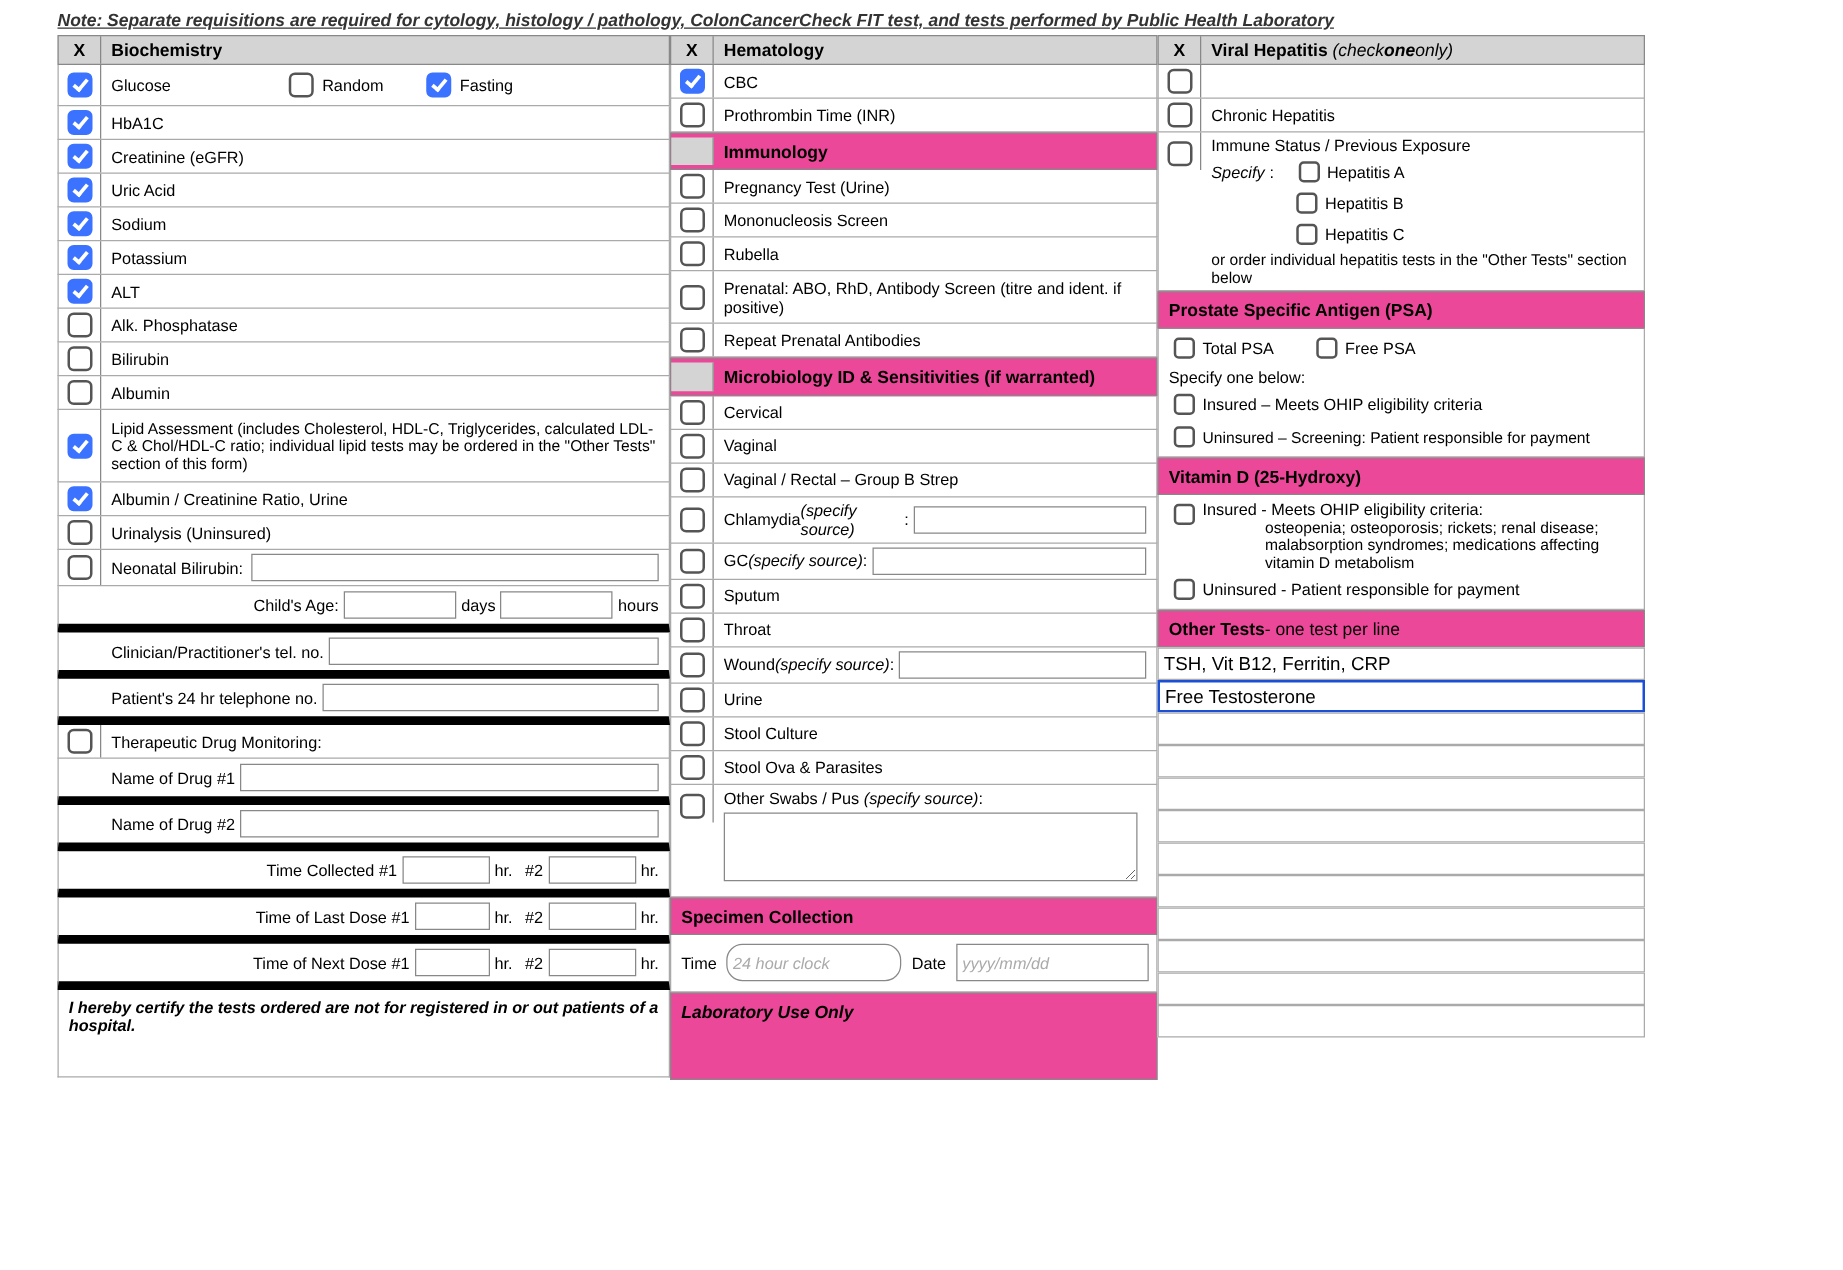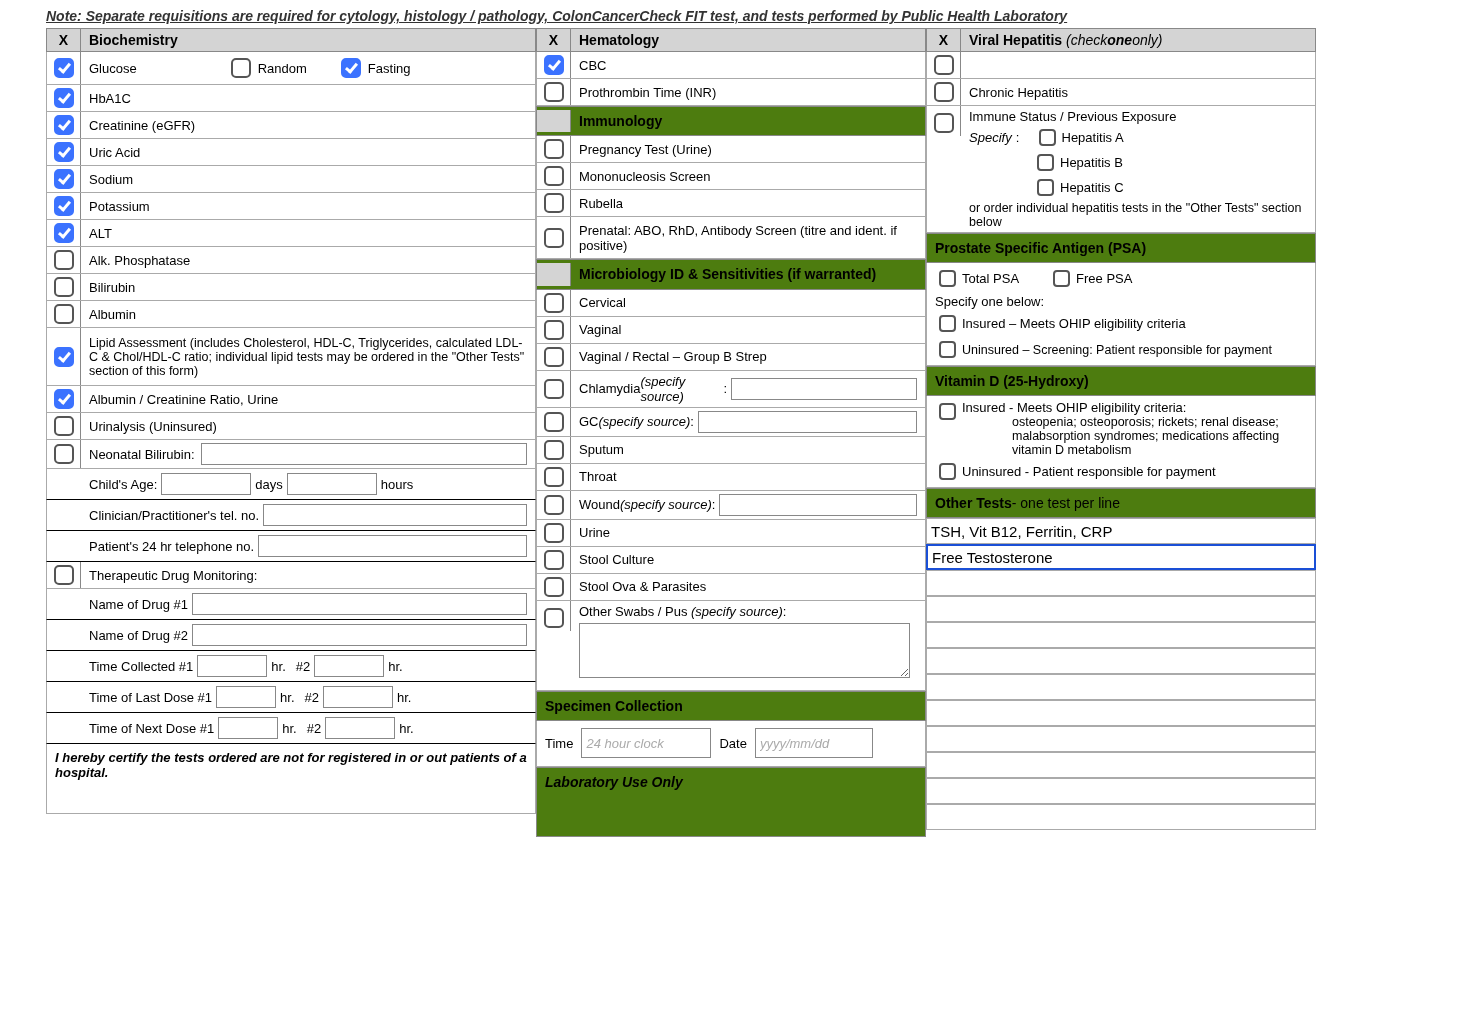--- a/index.html
+++ b/index.html
@@ -33,21 +33,21 @@
   .col3 { width: 390px; }
   .hdr {
     display: flex;
     background: #d4d4d4;
     border: 1px solid #888;
     font-weight: bold;
     font-size: 14px;
   }
   .subhdr {
     display: flex;
-    background: #4d7c0f;
+    background: #ec4899;
     border: 1px solid #888;
     font-weight: bold;
     font-size: 14px;
     padding: 3px 0;
   }
   .xcell {
     width: 34px;
     display: flex;
     align-items: center;
     justify-content: center;
@@ -63,21 +63,22 @@
     display: flex;
     min-height: 27px;
     border-left: 1px solid #aaa;
     border-right: 1px solid #aaa;
     border-bottom: 1px solid #aaa;
   }
   .norow {
     border-left: 1px solid #aaa;
     border-right: 1px solid #aaa;
     padding: 4px 8px 4px 42px;
-    border-bottom: 1px solid #000000;
+    border-bottom: 7px solid #000000;
+    justify-content: flex-end;
   }
   .cb {
     appearance: none;
     width: 20px;
     height: 20px;
     border: 2px solid #555;
     border-radius: 5px;
     background: #fff;
     cursor: pointer;
     position: relative;
@@ -348,20 +349,26 @@
           <input type="checkbox" class="cb" style="">
         </div>
         <div class="label">Rubella</div>
       </div>
   <div class="row" style="min-height:42px;">
         <div class="xcell">
           <input type="checkbox" class="cb" style="">
         </div>
         <div class="label">Prenatal: ABO, RhD, Antibody Screen (titre and ident. if positive)</div>
       </div>
+  <div class="row">
+        <div class="xcell">
+          <input type="checkbox" class="cb" style="">
+        </div>
+        <div class="label">Repeat Prenatal Antibodies</div>
+      </div>
 
   <div class="subhdr">
         <div class="xcell" style="background:#d4d4d4;"></div>
         <div class="label" style="line-height:1.2;">Microbiology ID &amp; Sensitivities (if warranted)</div>
       </div>
   <div class="row">
         <div class="xcell">
           <input type="checkbox" class="cb" style="">
         </div>
         <div class="label">Cervical</div>
@@ -449,23 +456,23 @@
       <div><span>Other Swabs / Pus </span><span class="italic">(specify source)</span><span>:</span></div>
       <textarea style="width: 98%; height: 55px;"></textarea>
     </div>
   </div>
 
   <div class="subhdr">
         <div class="label">Specimen Collection</div>
       </div>
   <div class="row" style="min-height:46px;padding:4px 8px;gap:8px;align-items:center;">
     <span>Time</span>
-    <input class="tin placeholder" style="width: 130px; height: 30px;" placeholder="24 hour clock">
+    <input class="tin placeholder" style="width: 140px; height: 30px; border-radius: 13px;" placeholder="24 hour clock">
     <span>Date</span>
-    <input class="tin placeholder" style="width: 118px; height: 30px;" placeholder="yyyy/mm/dd">
+    <input class="tin placeholder" style="width: 154px; height: 30px;" placeholder="yyyy/mm/dd">
   </div>
   <div class="subhdr" style="font-style:italic;min-height:70px;align-items:flex-start;">
         <div class="label">Laboratory Use Only</div>
       </div>
 </div>
 
 <div class="col col3">
   <div class="hdr">
     <div class="xcell">X</div>
     <div class="label"><span style="font-weight:bold;">Viral Hepatitis </span>&nbsp;<span class="italic" style="font-weight:normal;">(check </span><span class="italic">one</span><span class="italic" style="font-weight:normal;"> only)</span></div>

